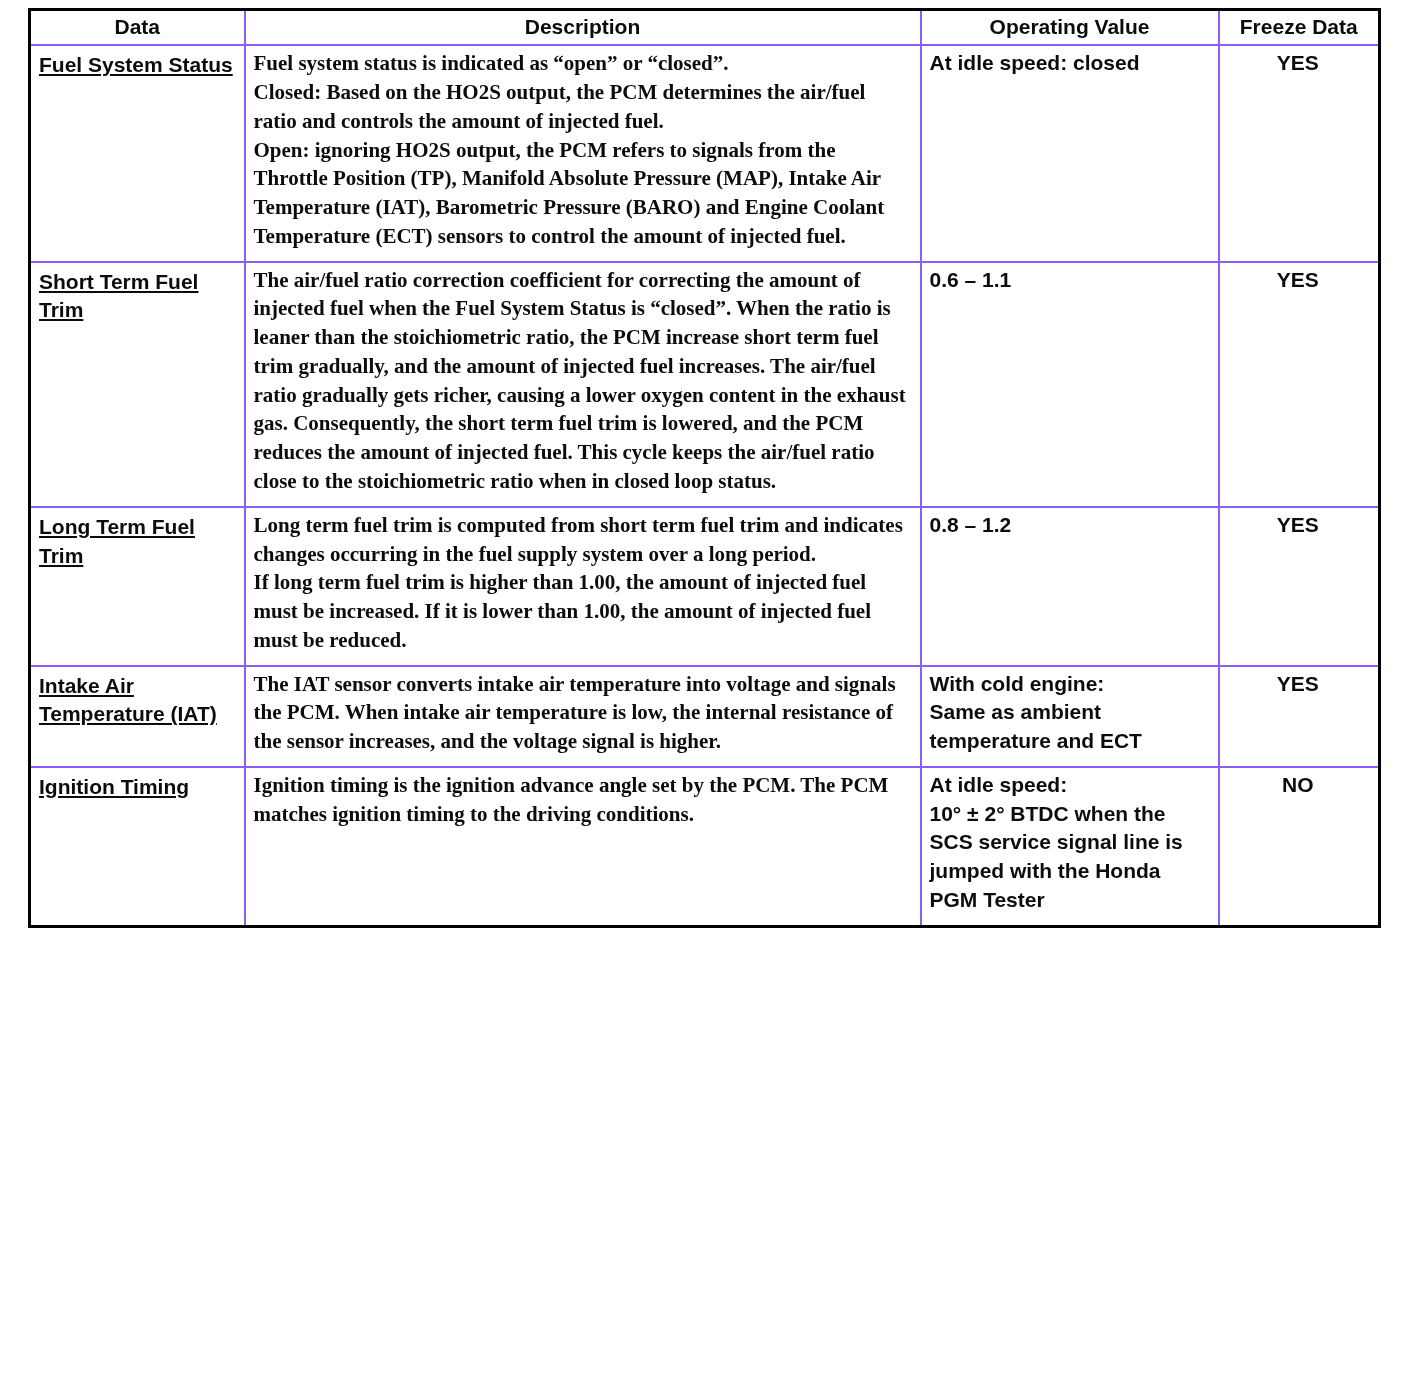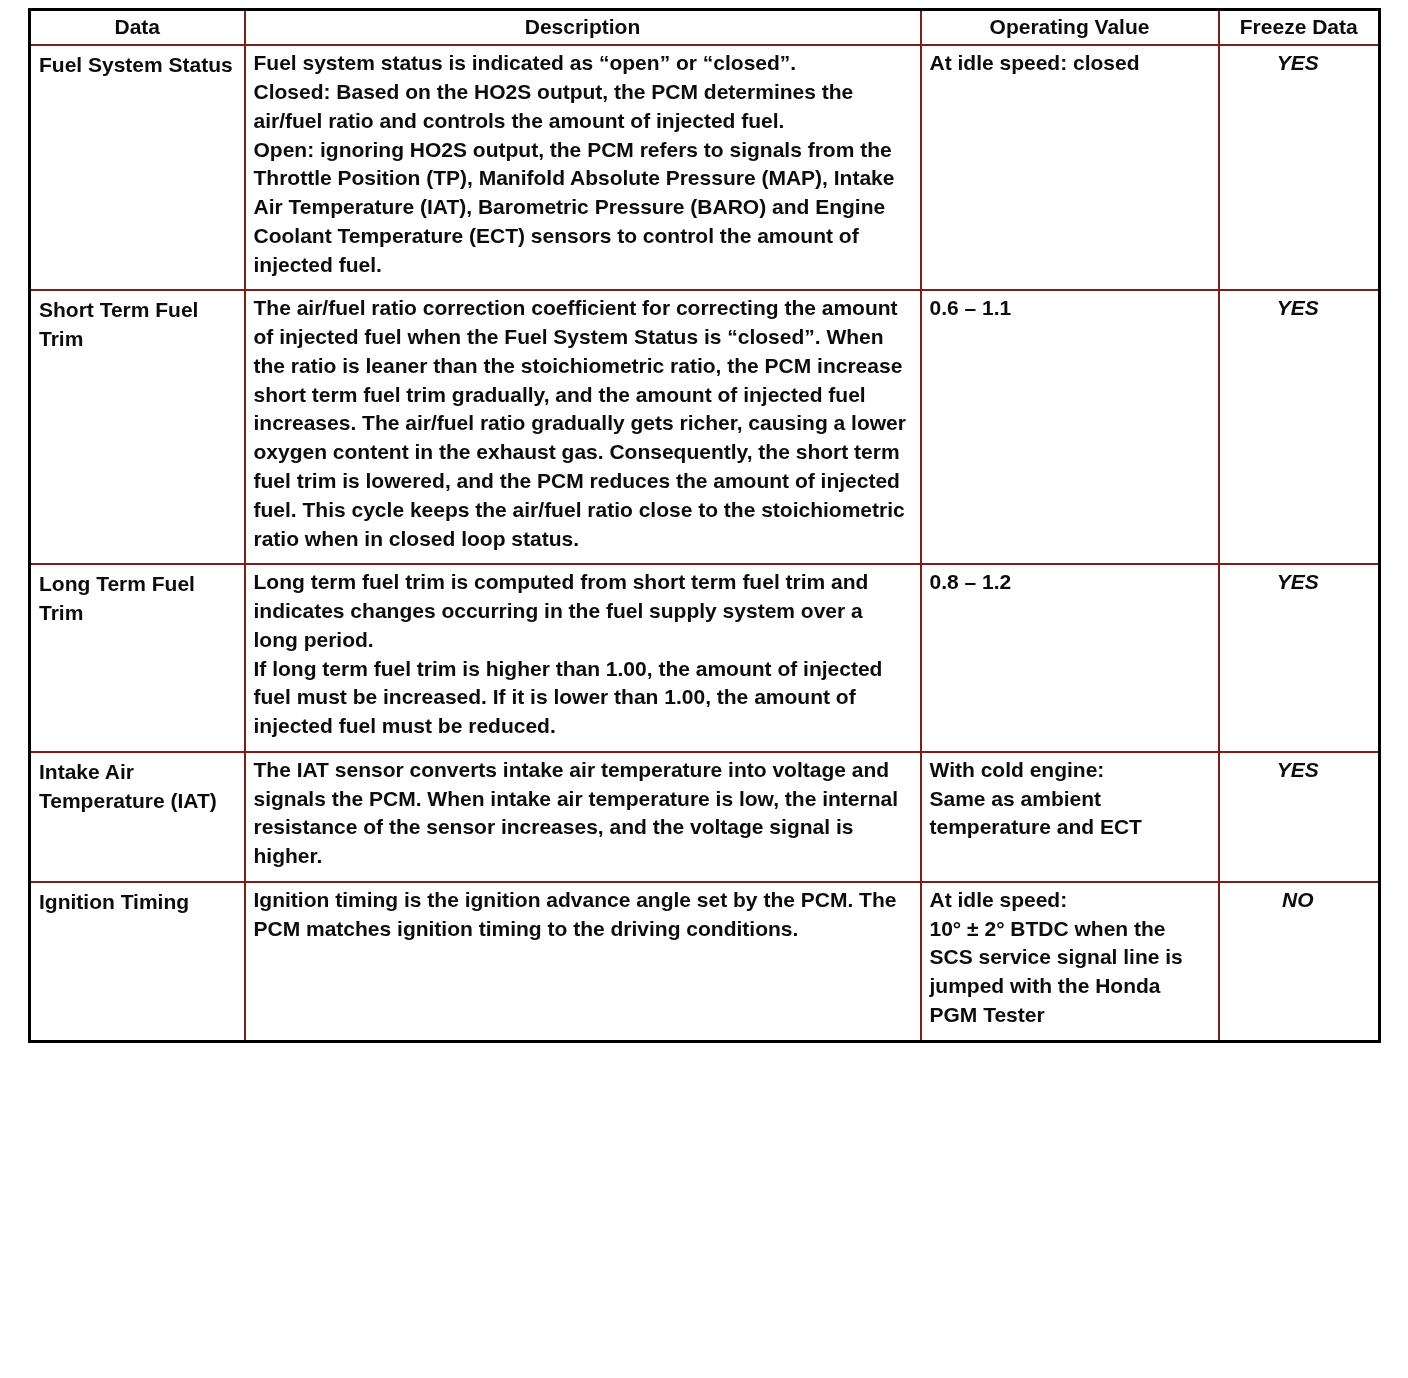--- a/index.html
+++ b/index.html
@@ -19,45 +19,46 @@
     padding: 8px 28px 0 28px;
   }
   table.data-table {
     border-collapse: collapse;
     table-layout: fixed;
     width: 1350px;
     border: 3px solid #000;
   }
   .data-table th,
   .data-table td {
-    border: 2px solid #7f1d1d;
+    border: 2px solid #8b5cf6;
     vertical-align: top;
     font-size: 21px;
     line-height: 1.37;
     padding: 3px 10px 10px 8px;
     overflow: hidden;
   }
   .data-table th {
     text-align: center;
     padding: 3px 4px 4px 4px;
     line-height: 1.25;
   }
   td.col-data {
     padding-top: 5px;
+    text-decoration: underline;
   }
   td.col-desc {
     white-space: pre-line;
+    font-family: Liberation Serif, serif;
   }
   td.col-opval {
     white-space: pre-line;
     padding-top: 3px;
   }
   td.col-freeze {
     text-align: center;
-    font-style: italic;
   }
 </style>
 </head>
 <body>
 
 <div class="page">
   <table class="data-table">
     <colgroup>
       <col style="width:215px">
       <col style="width:676px">

